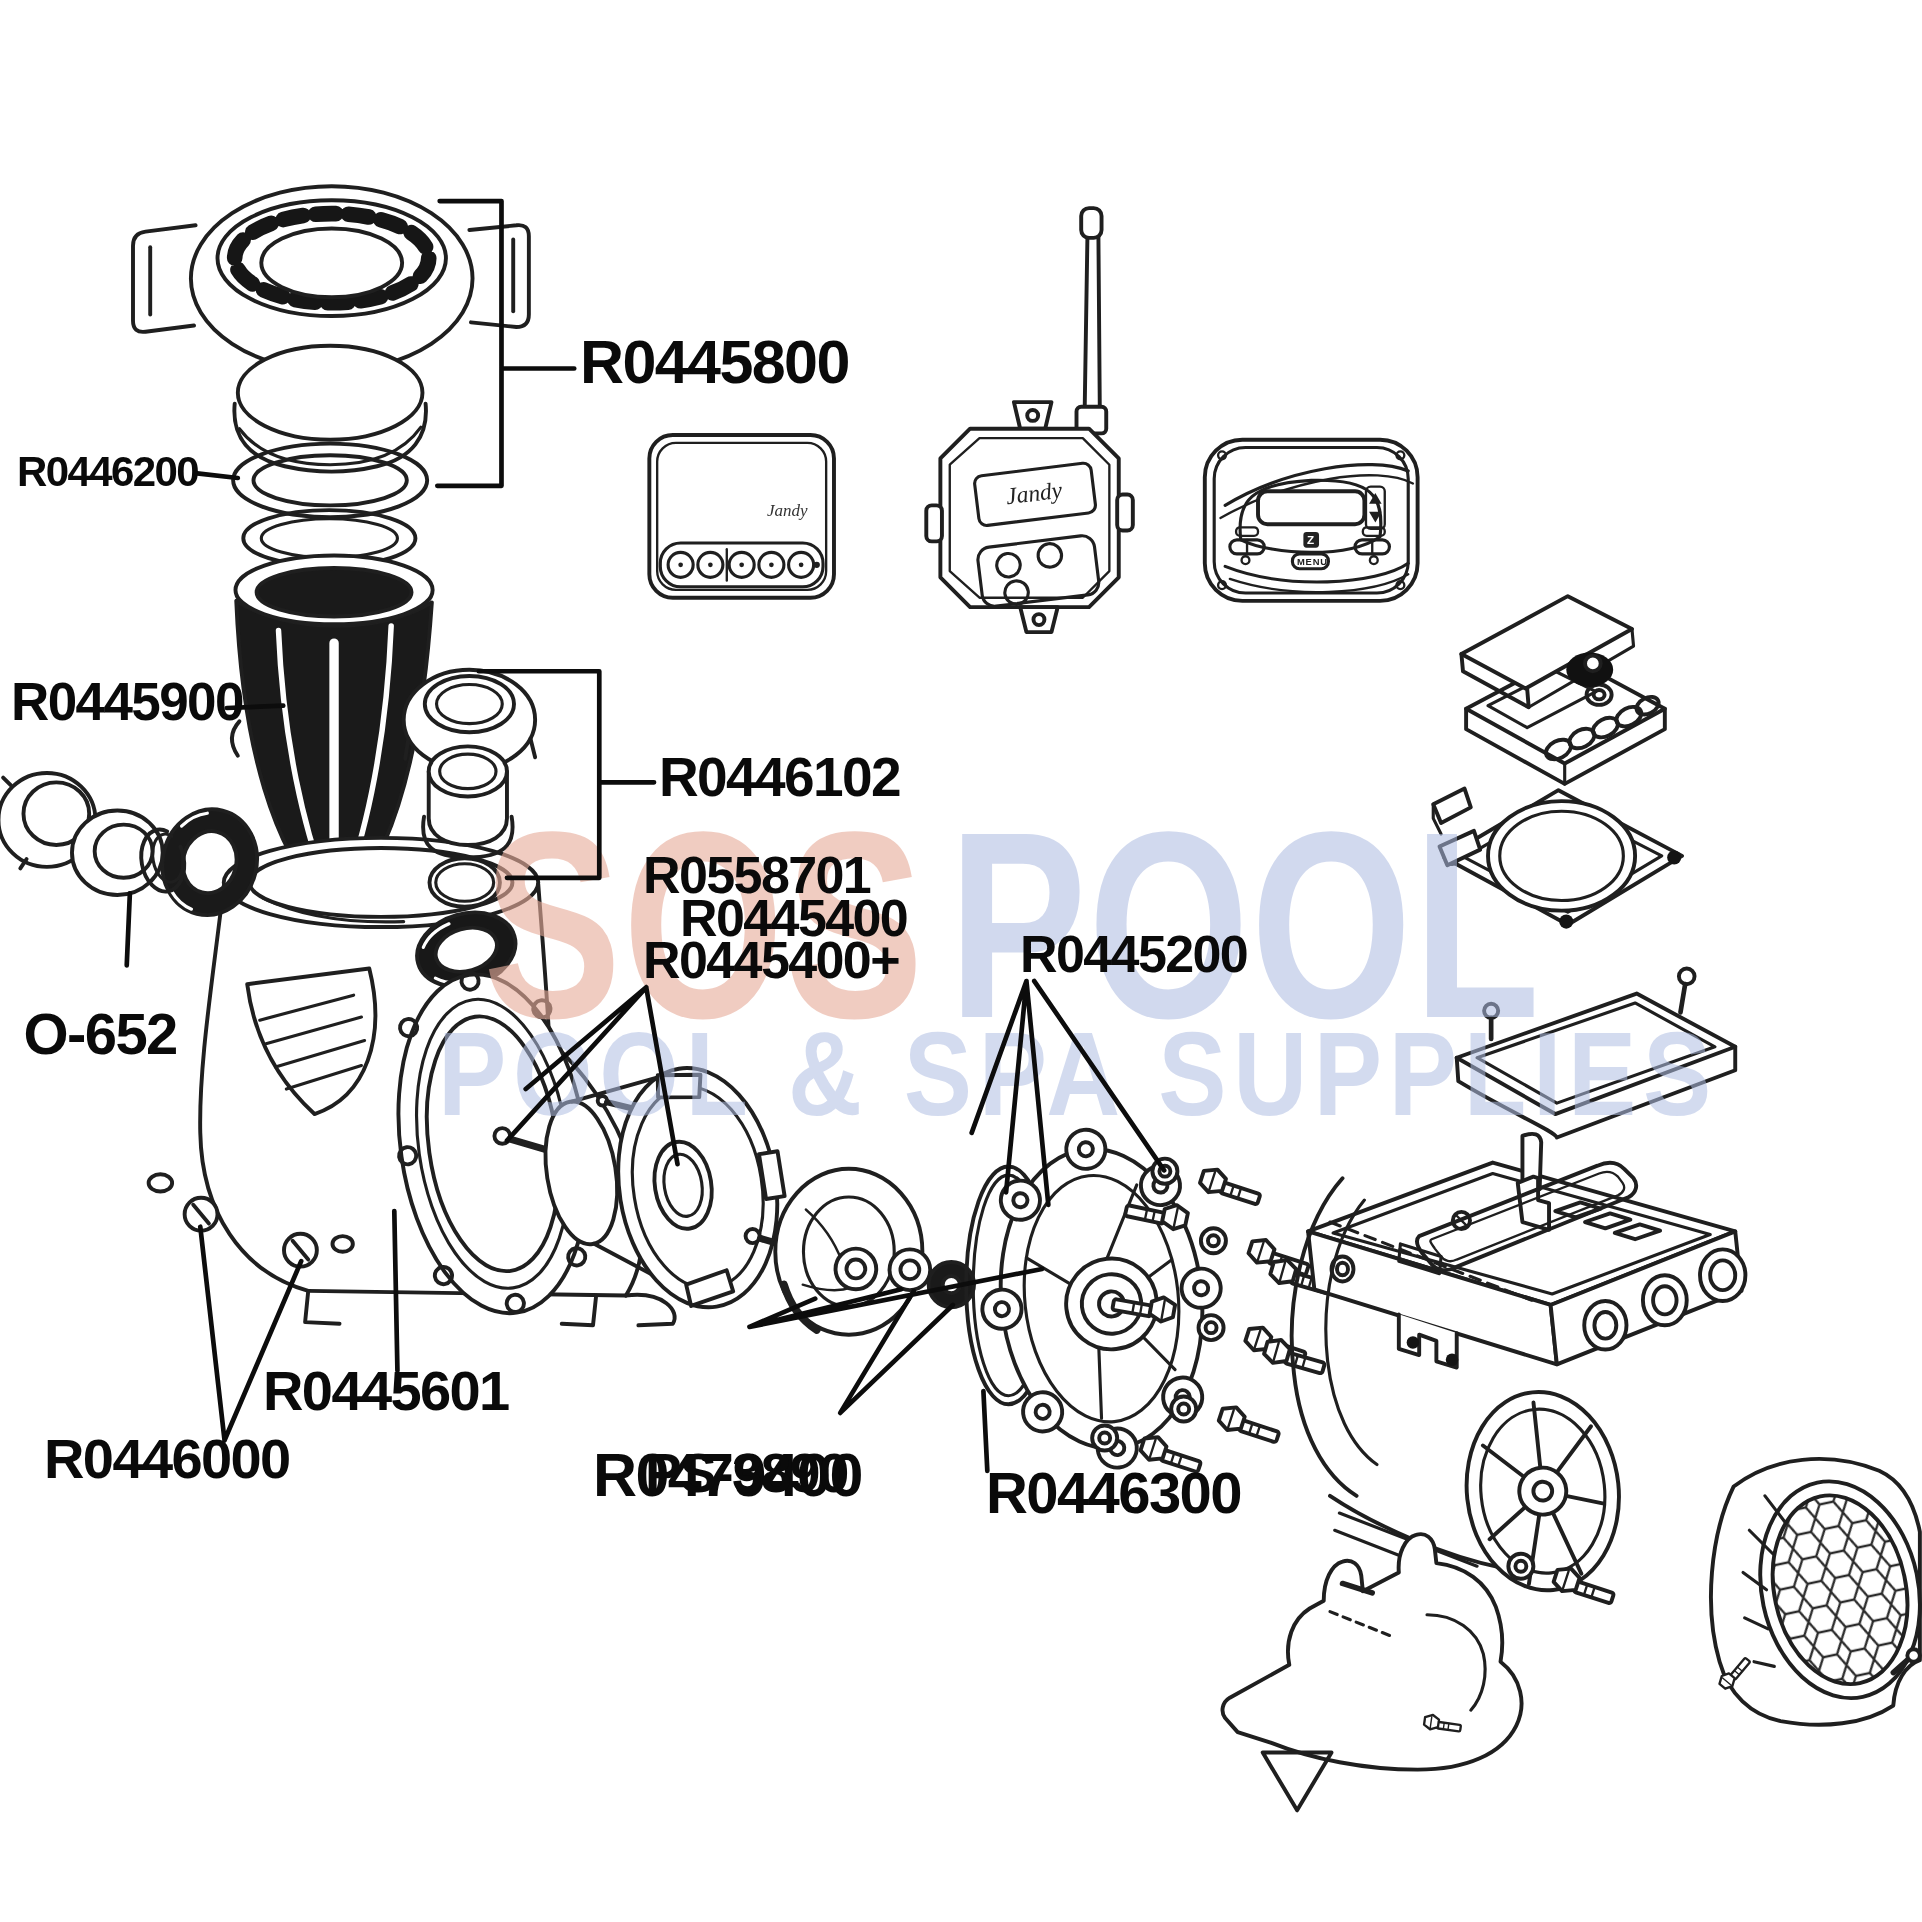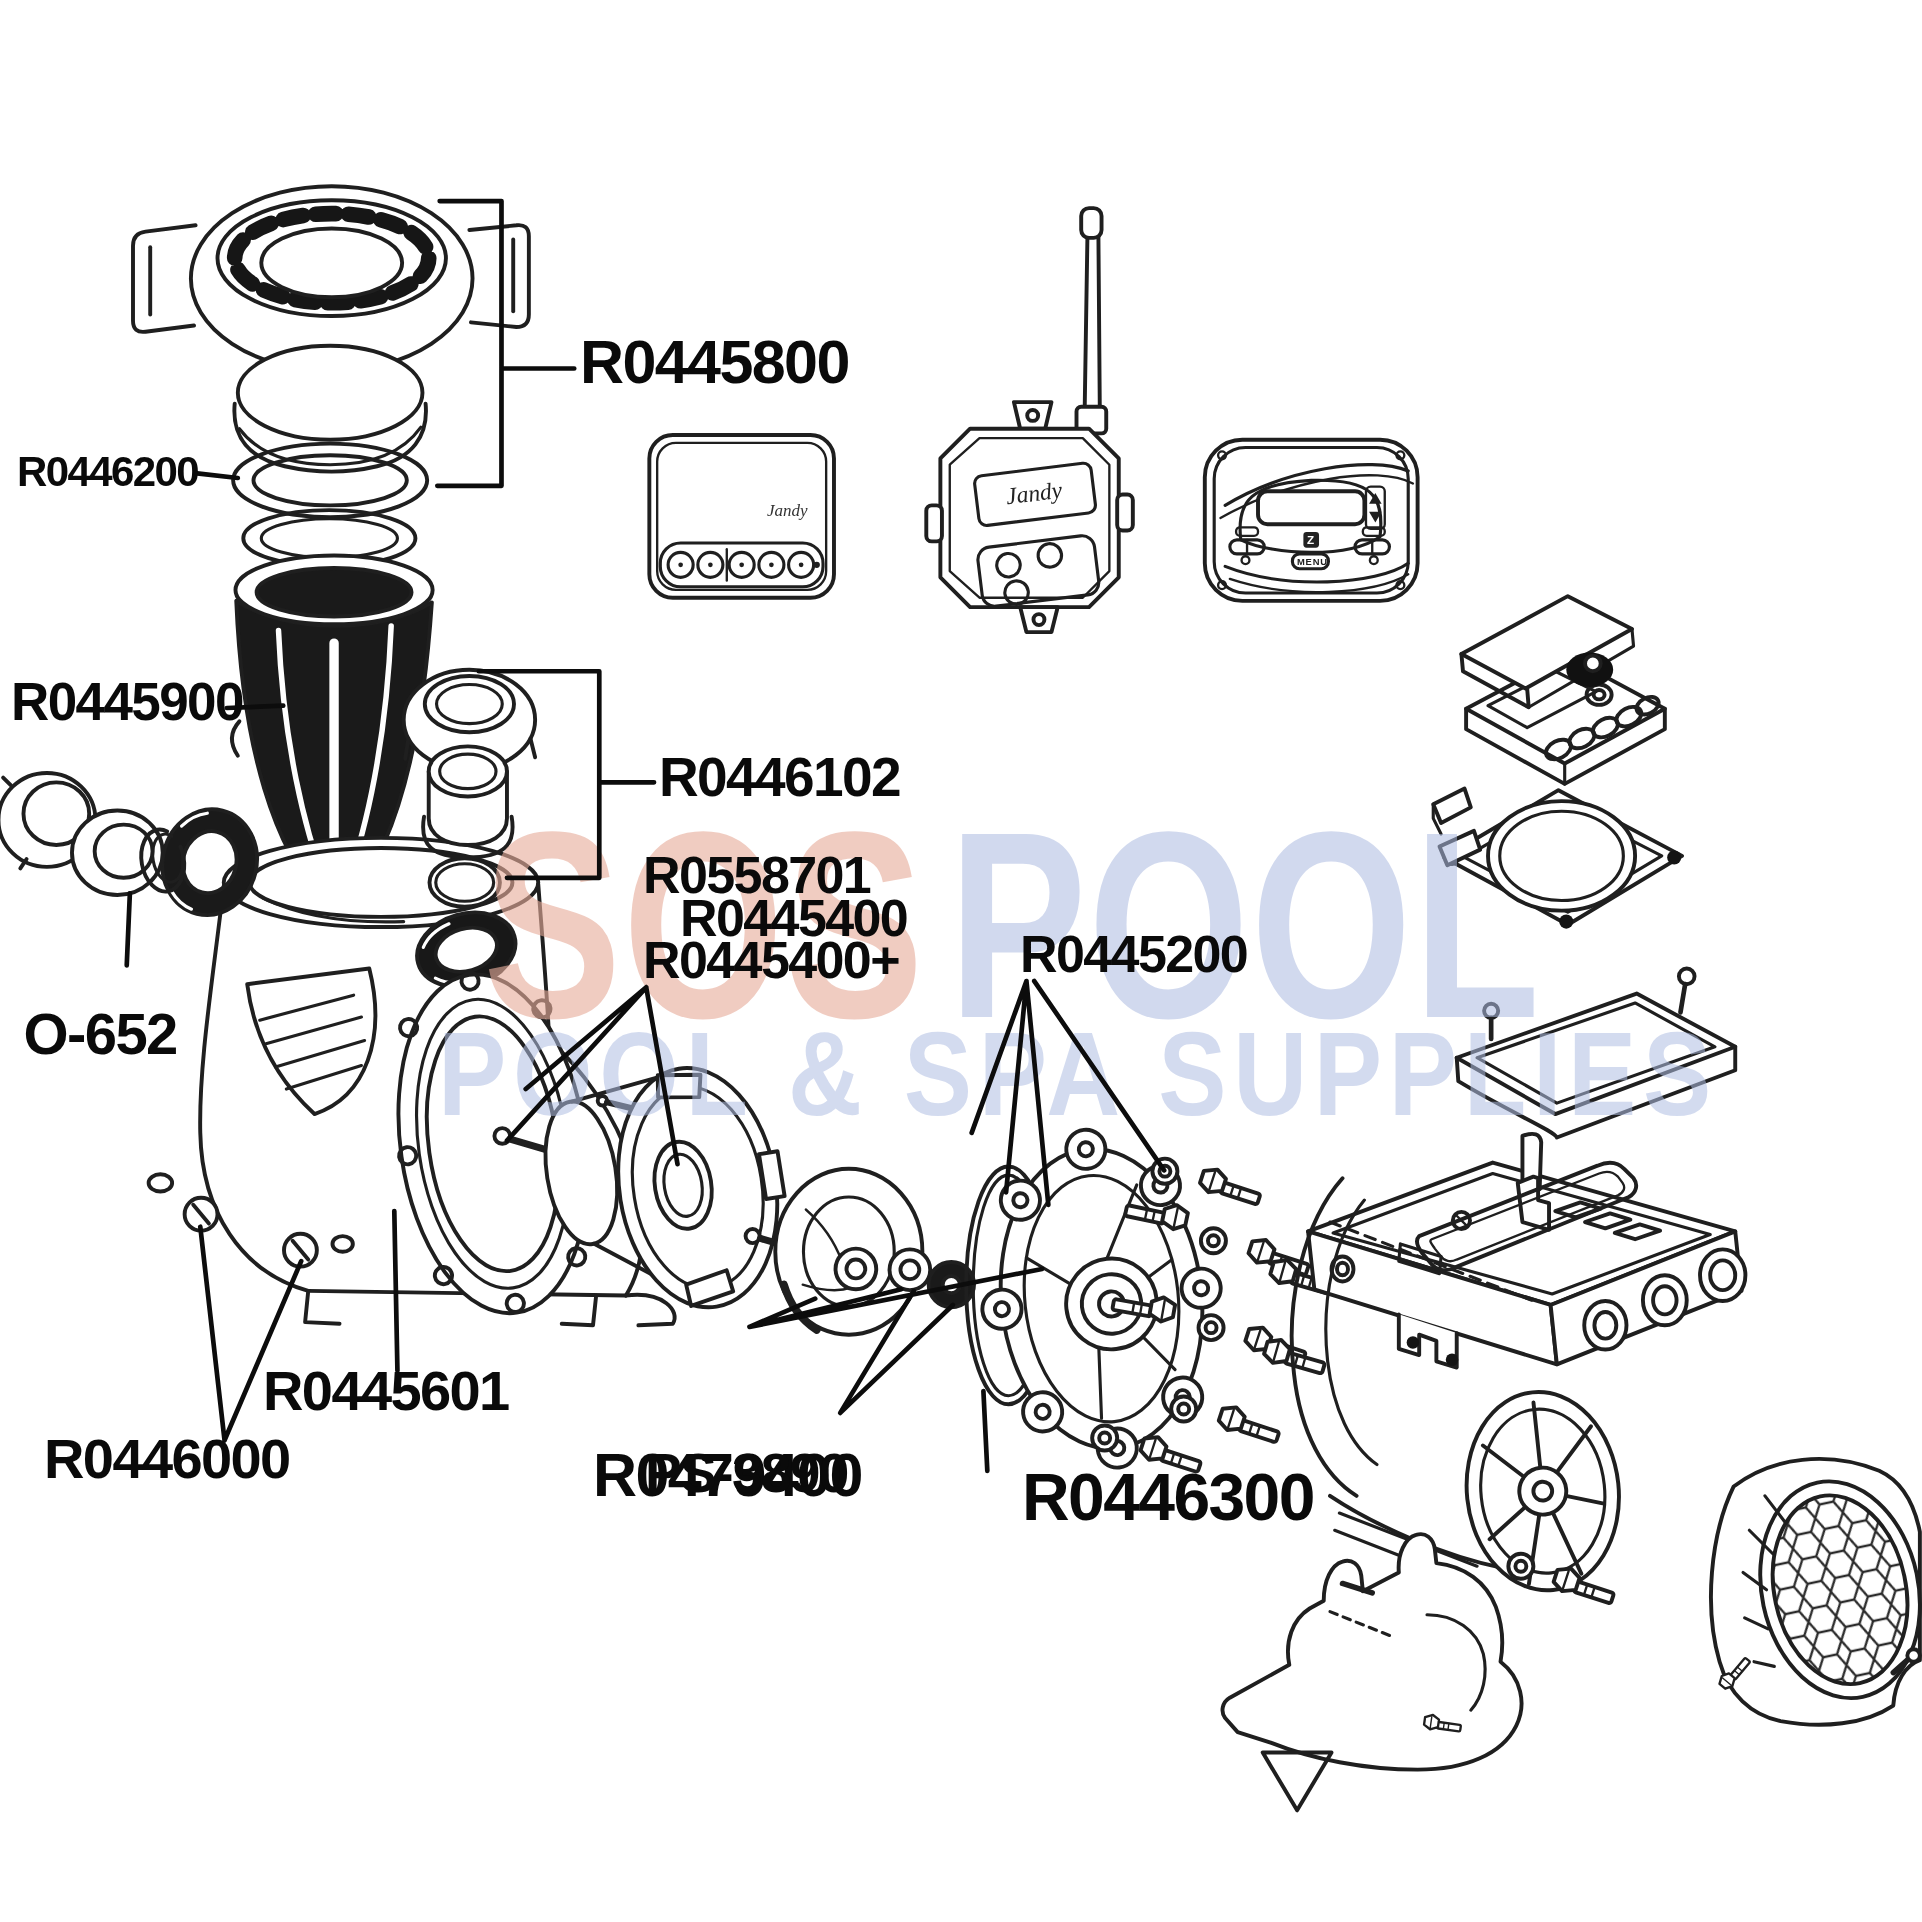--- a/index.html
+++ b/index.html
@@ -471,20 +471,20 @@
   <div class="plabel" style="left:659px;top:750px;font-size:55px;">R0446102</div>
   <div class="plabel" style="left:643px;top:849px;font-size:52px;">R0558701</div>
   <div class="plabel" style="left:643px;top:892px;font-size:52px;margin-left:37px;">R0445400</div>
   <div class="plabel" style="left:643px;top:934px;font-size:52px;">R0445400+</div>
   <div class="plabel" style="left:1020px;top:928px;font-size:52px;">R0445200</div>
   <div class="plabel" style="left:23.5px;top:957px;font-size:58px;margin-top:48px;">O-652</div>
   <div class="plabel" style="left:263px;top:1363px;font-size:56px;">R0445601</div>
   <div class="plabel" style="left:44px;top:1431px;font-size:56px;">R0446000</div>
   <div class="plabel" style="left:593px;top:1405px;font-size:61px;margin-top:40px;">R0479400</div>
   <div class="plabel" style="left:645px;top:1446px;font-size:55px;">PS-3890</div>
-  <div class="plabel" style="left:986px;top:1464px;font-size:66px;margin-left:36px;">R0446300</div>
+  <div class="plabel" style="left:986px;top:1464px;font-size:58px;">R0446300</div>
 
   <div style="position:absolute;z-index:4;left:767px;top:501px;font-size:17px;font-style:italic;font-family:'Liberation Serif',serif;color:#333;">Jandy</div>
   <div style="position:absolute;z-index:4;left:1006px;top:480px;font-size:23.5px;font-style:italic;font-family:'Liberation Serif',serif;color:#222;transform:rotate(-7deg);">Jandy</div>
   <div style="position:absolute;z-index:4;left:1297px;top:556px;font-size:9.4px;font-weight:bold;color:#222;letter-spacing:0.8px;">MENU</div>
   <div style="position:absolute;z-index:5;left:1307px;top:533px;font-size:11.7px;font-weight:bold;color:#fff;">Z</div>
 </div>
 
 
 </body></html>

